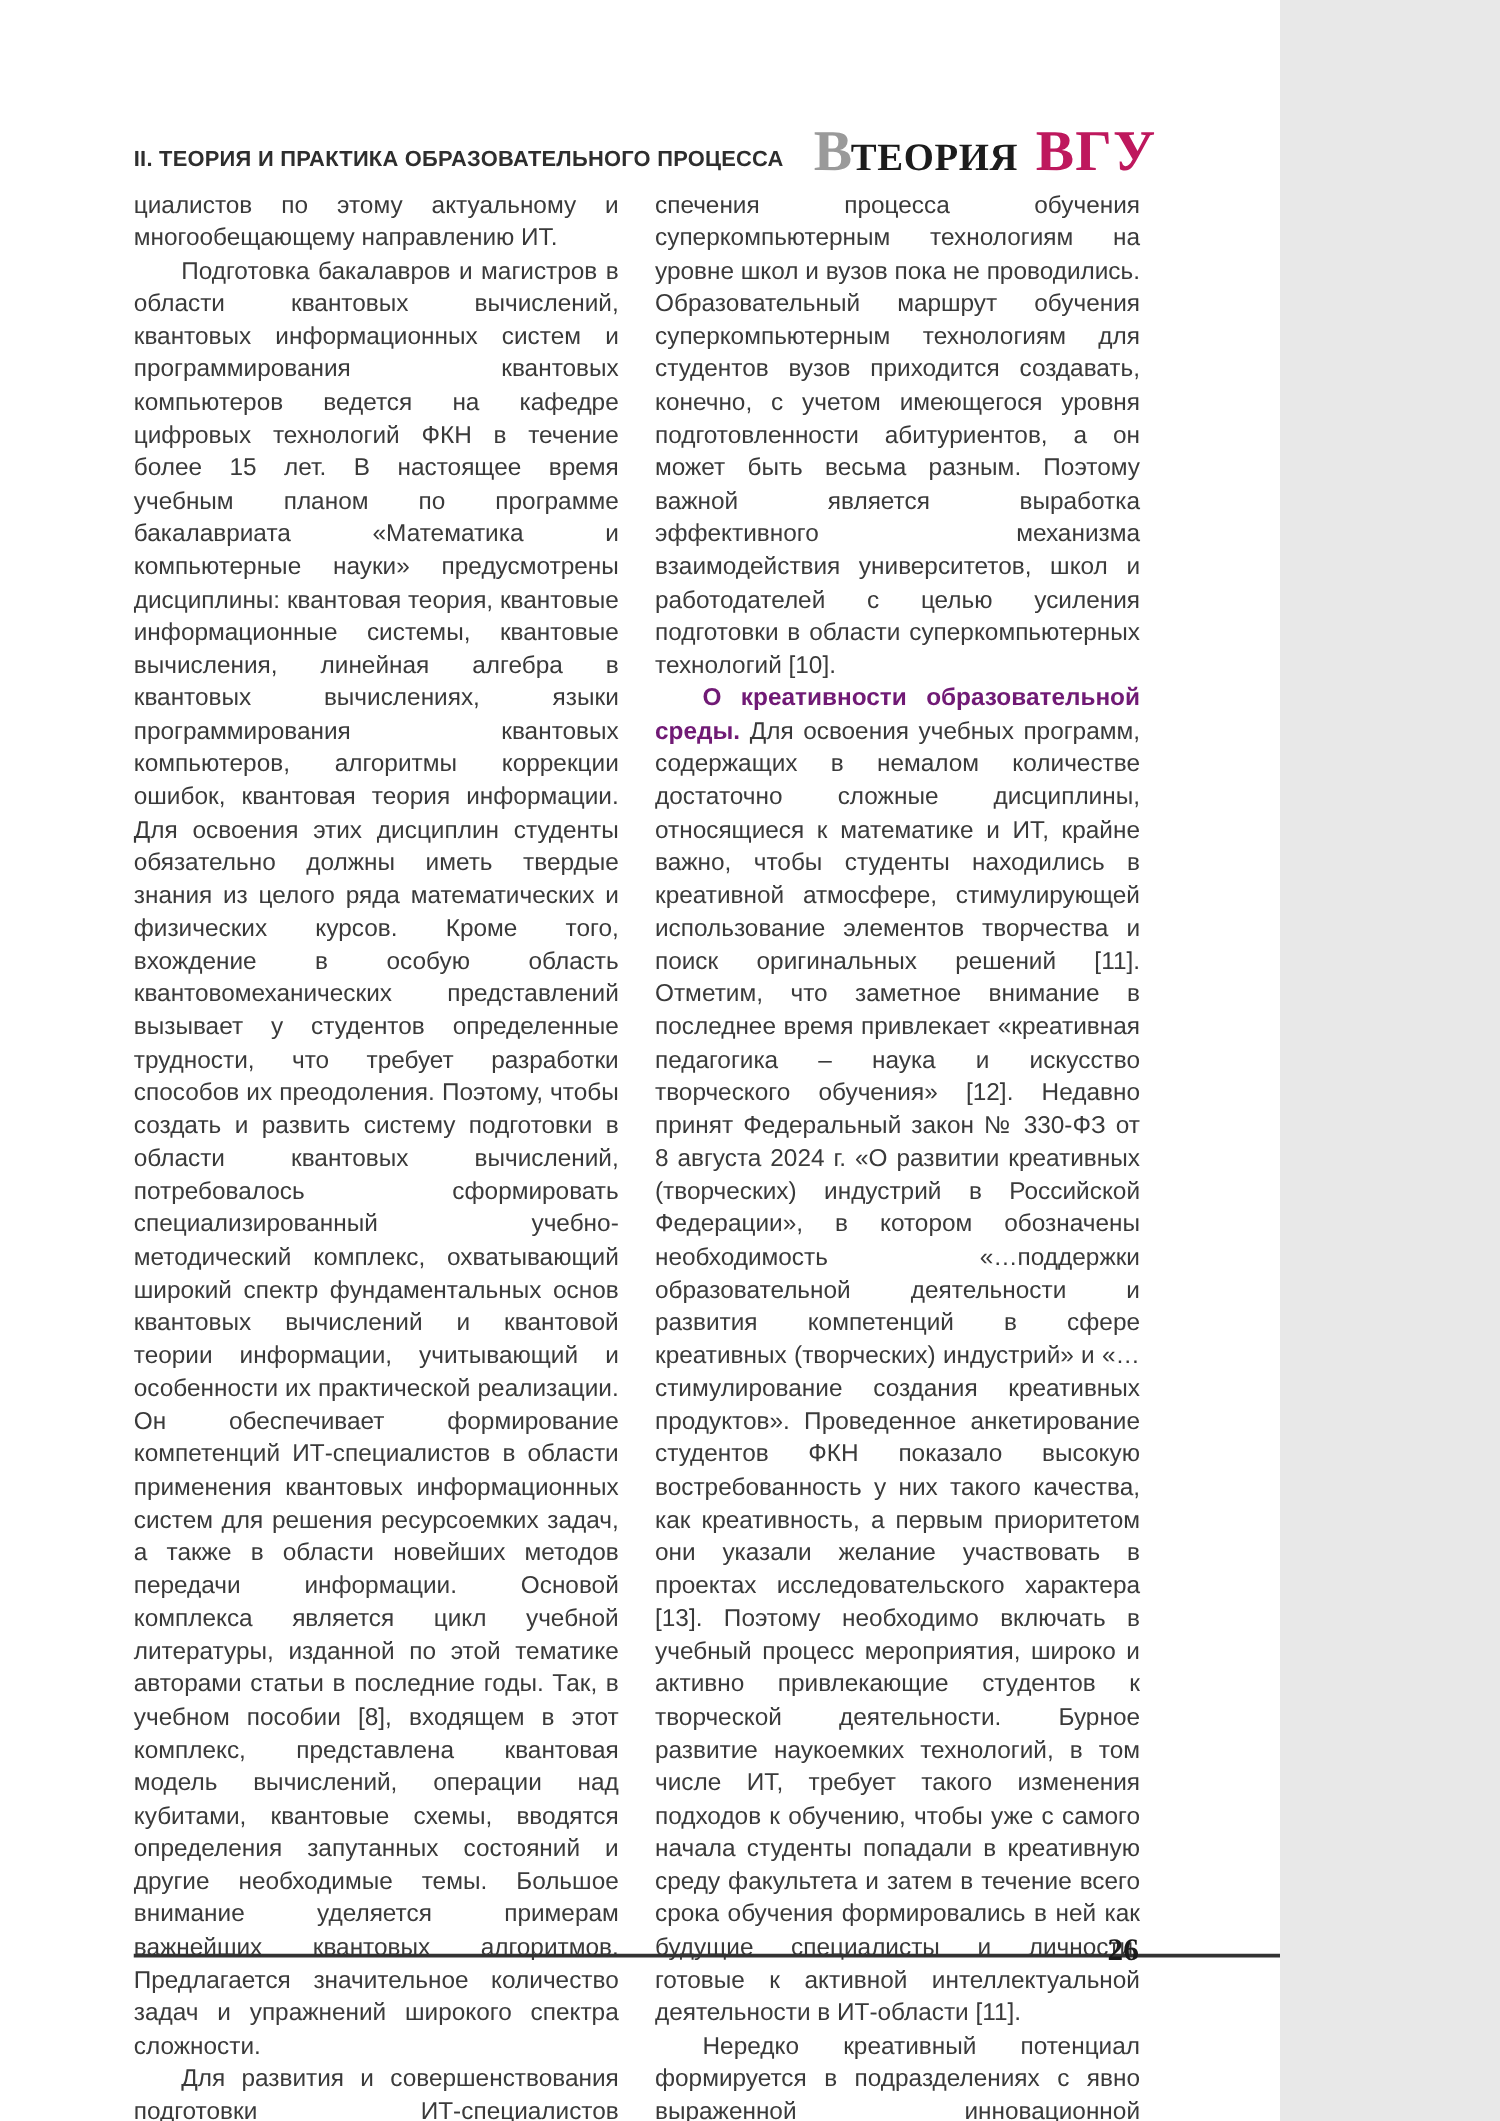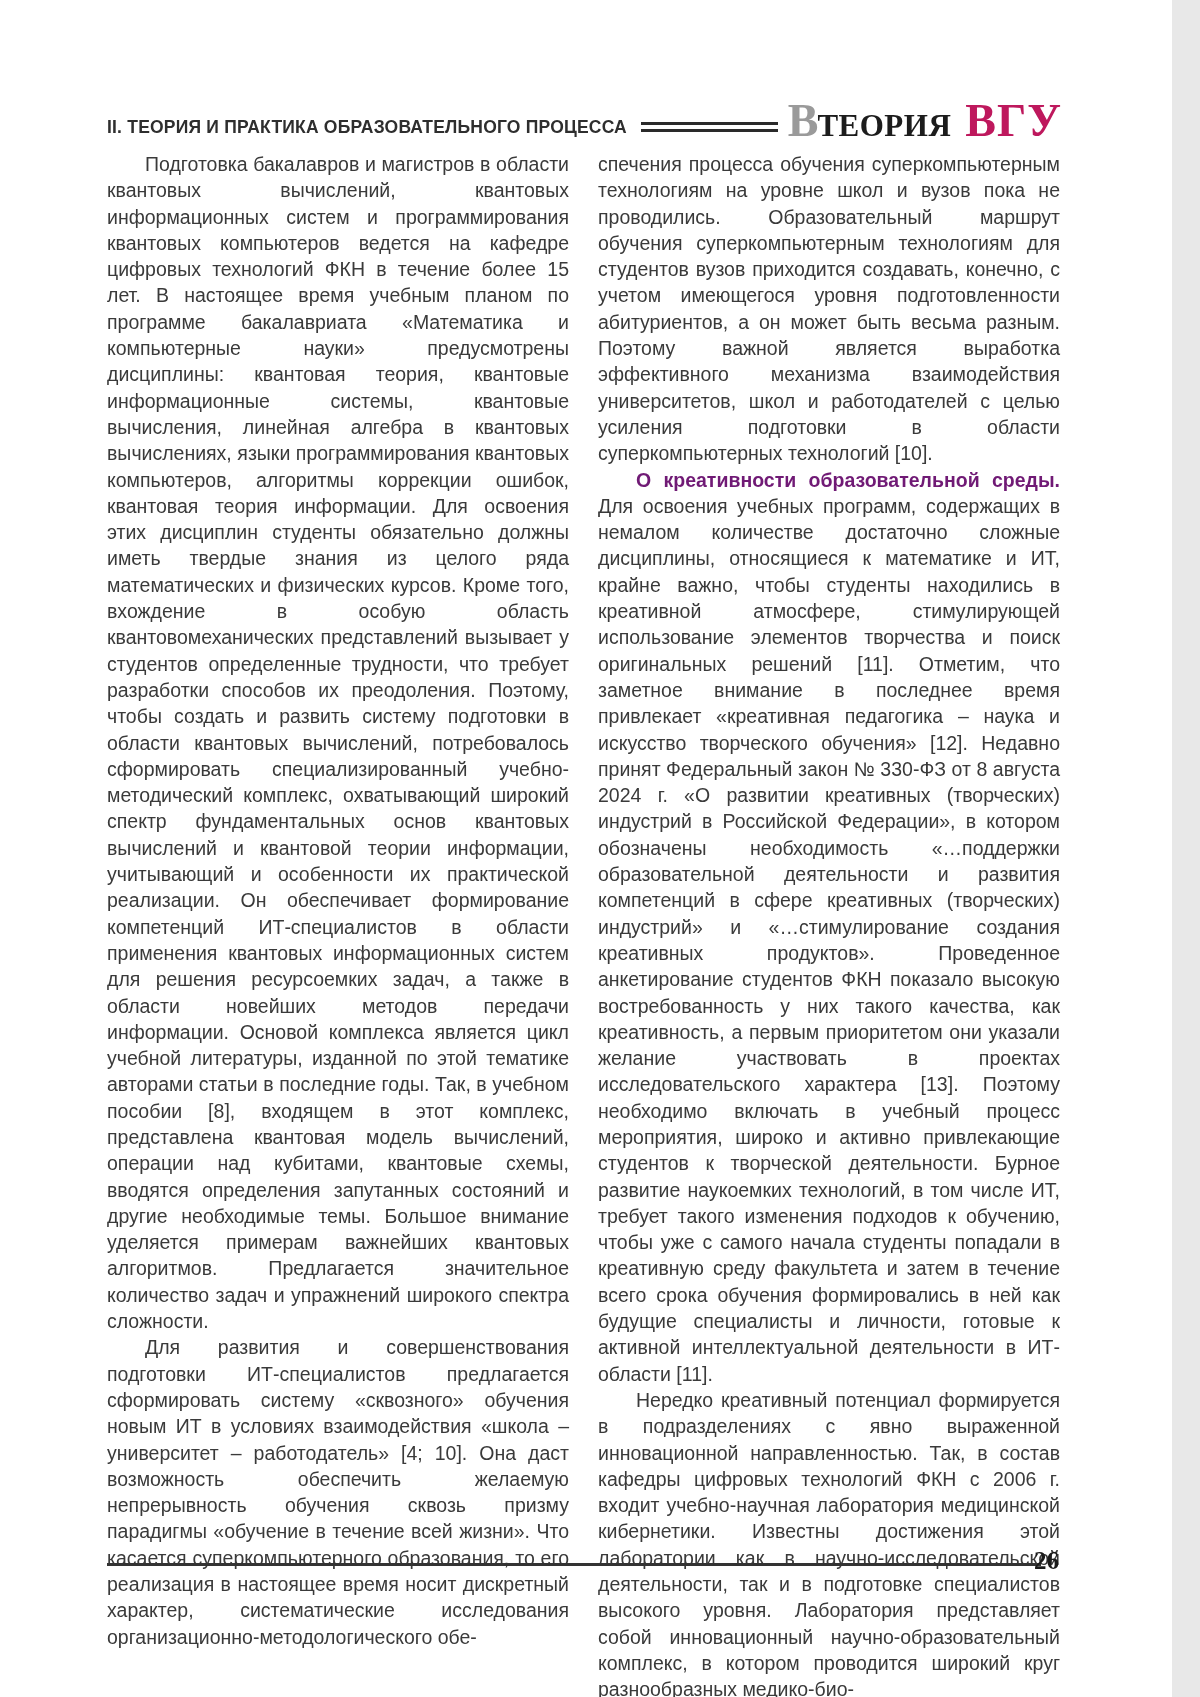--- a/index.html
+++ b/index.html
@@ -1,19 +1,19 @@
 <!DOCTYPE html>
 <html lang="ru"><head>
 <meta charset="utf-8">
 <style>
   * { margin: 0; padding: 0; box-sizing: border-box; }
   html, body { background: #e8e8e8; }
   .page {
     position: relative;
-    width: 1172px;
+    width: 1024px;
     height: 1697px;
     background: #ffffff;
     font-family: "Liberation Sans", sans-serif;
     overflow: hidden;
   }
   
   .running-head {
     position: absolute;
     top: 96px;
     left: 107px;
@@ -95,20 +95,21 @@
     <div class="journal-logo">
       <span class="logo-initial">В</span>
         <span class="logo-rest">ТЕОРИЯ</span>
       <span class="logo-abbr">ВГУ</span>
     </div>
   </div>
 
   <div class="body-columns">
 
     <div class="col">
+      <p class="para">циалистов по этому актуальному и многообещающему направлению ИТ.</p>
       <p class="para indent">Подготовка бакалавров и магистров в области квантовых вычислений, квантовых информационных систем и программирования квантовых компьютеров ведется на кафедре цифровых технологий ФКН в течение более 15 лет. В настоящее время учебным планом по программе бакалавриата «Математика и компьютерные науки» предусмотрены дисциплины: квантовая теория, квантовые информационные системы, квантовые вычисления, линейная алгебра в квантовых вычислениях, языки программирования квантовых компьютеров, алгоритмы коррекции ошибок, квантовая теория информации. Для освоения этих дисциплин студенты обязательно должны иметь твердые знания из целого ряда математических и физических курсов. Кроме того, вхождение в особую область квантовомеханических представлений вызывает у студентов определенные трудности, что требует разработки способов их преодоления. Поэтому, чтобы создать и развить систему подготовки в области квантовых вычислений, потребовалось сформировать специализированный учебно-методический комплекс, охватывающий широкий спектр фундаментальных основ квантовых вычислений и квантовой теории информации, учитывающий и особенности их практической реализации. Он обеспечивает формирование компетенций ИТ-специалистов в области применения квантовых информационных систем для решения ресурсоемких задач, а также в области новейших методов передачи информации. Основой комплекса является цикл учебной литературы, изданной по этой тематике авторами статьи в последние годы. Так, в учебном пособии [8], входящем в этот комплекс, представлена квантовая модель вычислений, операции над кубитами, квантовые схемы, вводятся определения запутанных состояний и другие необходимые темы. Большое внимание уделяется примерам важнейших квантовых алгоритмов. Предлагается значительное количество задач и упражнений широкого спектра сложности.</p>
       <p class="para indent">Для развития и совершенствования подготовки ИТ-специалистов предлагается сформировать систему «сквозного» обучения новым ИТ в условиях взаимодействия «школа – университет – работодатель» [4; 10]. Она даст возможность обеспечить желаемую непрерывность обучения сквозь призму парадигмы «обучение в течение всей жизни». Что касается суперкомпьютерного образования, то его реализация в настоящее время носит дискретный характер, систематические исследования организационно-методологического обе-</p>
     </div>
 
     <div class="col">
       <p class="para">спечения процесса обучения суперкомпьютерным технологиям на уровне школ и вузов пока не проводились. Образовательный маршрут обучения суперкомпьютерным технологиям для студентов вузов приходится создавать, конечно, с учетом имеющегося уровня подготовленности абитуриентов, а он может быть весьма разным. Поэтому важной является выработка эффективного механизма взаимодействия университетов, школ и работодателей с целью усиления подготовки в области суперкомпьютерных технологий [10].</p>
       <p class="para indent"><b class="lead">О креативности образовательной среды.</b> <span>Для освоения учебных программ, содержащих в немалом количестве достаточно сложные дисциплины, относящиеся к математике и ИТ, крайне важно, чтобы студенты находились в креативной атмосфере, стимулирующей использование элементов творчества и поиск оригинальных решений [11]. Отметим, что заметное внимание в последнее время привлекает «креативная педагогика – наука и искусство творческого обучения» [12]. Недавно принят Федеральный закон № 330-ФЗ от 8 августа 2024 г. «О развитии креативных (творческих) индустрий в Российской Федерации», в котором обозначены необходимость «…поддержки образовательной деятельности и развития компетенций в сфере креативных (творческих) индустрий» и «…стимулирование создания креативных продуктов». Проведенное анкетирование студентов ФКН показало высокую востребованность у них такого качества, как креативность, а первым приоритетом они указали желание участвовать в проектах исследовательского характера [13]. Поэтому необходимо включать в учебный процесс мероприятия, широко и активно привлекающие студентов к творческой деятельности. Бурное развитие наукоемких технологий, в том числе ИТ, требует такого изменения подходов к обучению, чтобы уже с самого начала студенты попадали в креативную среду факультета и затем в течение всего срока обучения формировались в ней как будущие специалисты и личности, готовые к активной интеллектуальной деятельности в ИТ-области [11].</span></p>
       <p class="para indent">Нередко креативный потенциал формируется в подразделениях с явно выраженной инновационной направленностью. Так, в состав кафедры цифровых технологий ФКН с 2006 г. входит учебно-научная лаборатория медицинской кибернетики. Известны достижения этой лаборатории как в научно-исследовательской деятельности, так и в подготовке специалистов высокого уровня. Лаборатория представляет собой инновационный научно-образовательный комплекс, в котором проводится широкий круг разнообразных медико-био-</p>
     </div>
 

